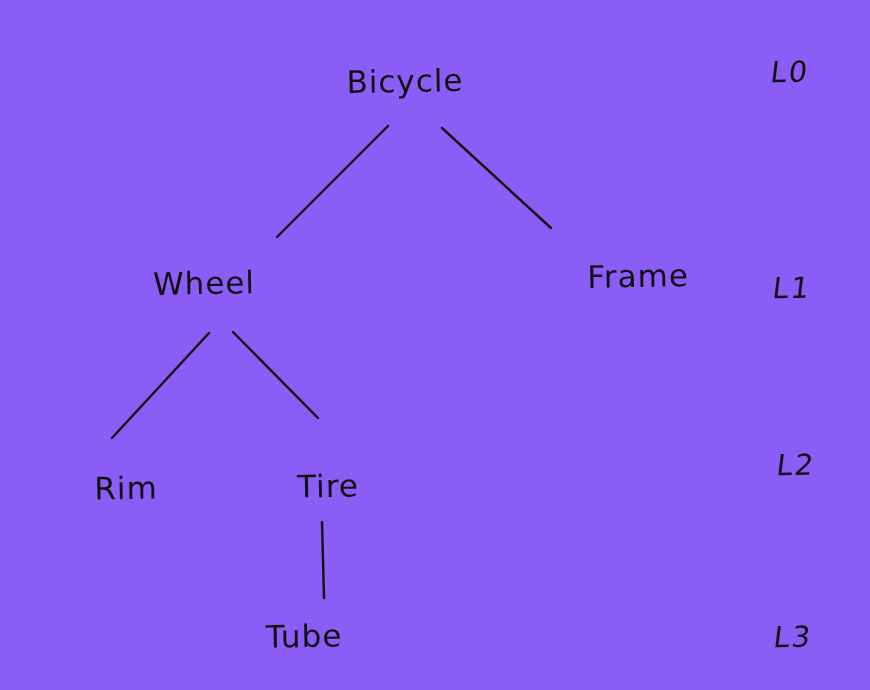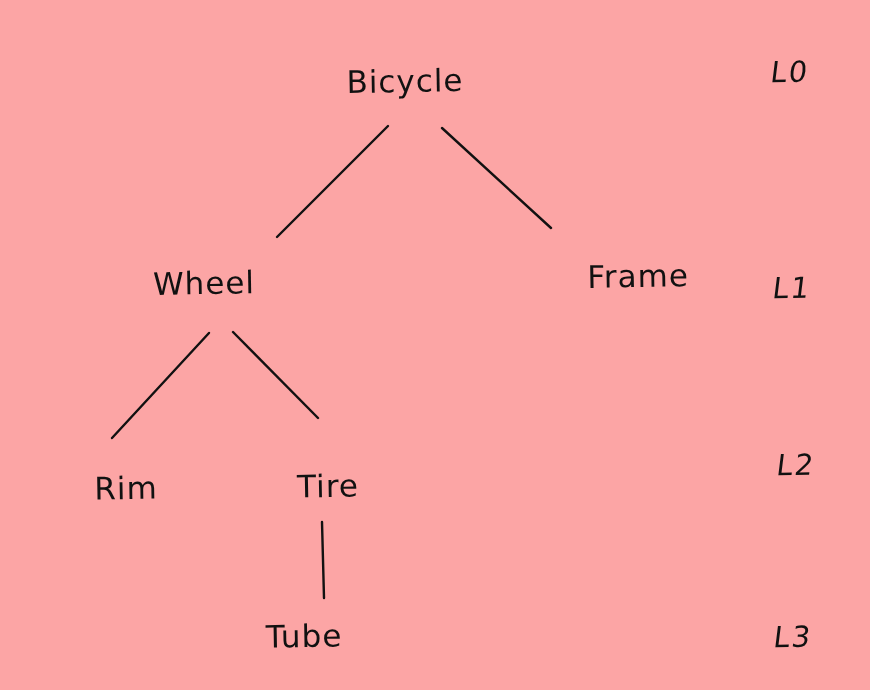--- a/index.html
+++ b/index.html
@@ -4,21 +4,21 @@
 <style>
   html, body {
     margin: 0;
     padding: 0;
     background: #ffffff;
   }
   .canvas {
     position: relative;
     width: 870px;
     height: 690px;
-    background: #fca5a5;
+    background: #8b5cf6;
     overflow: hidden;
     font-family: "DejaVu Sans", "Liberation Sans", sans-serif;
   }
   .edges-svg {
     position: absolute;
     left: 0;
     top: 0;
     width: 870px;
     height: 690px;
   }

